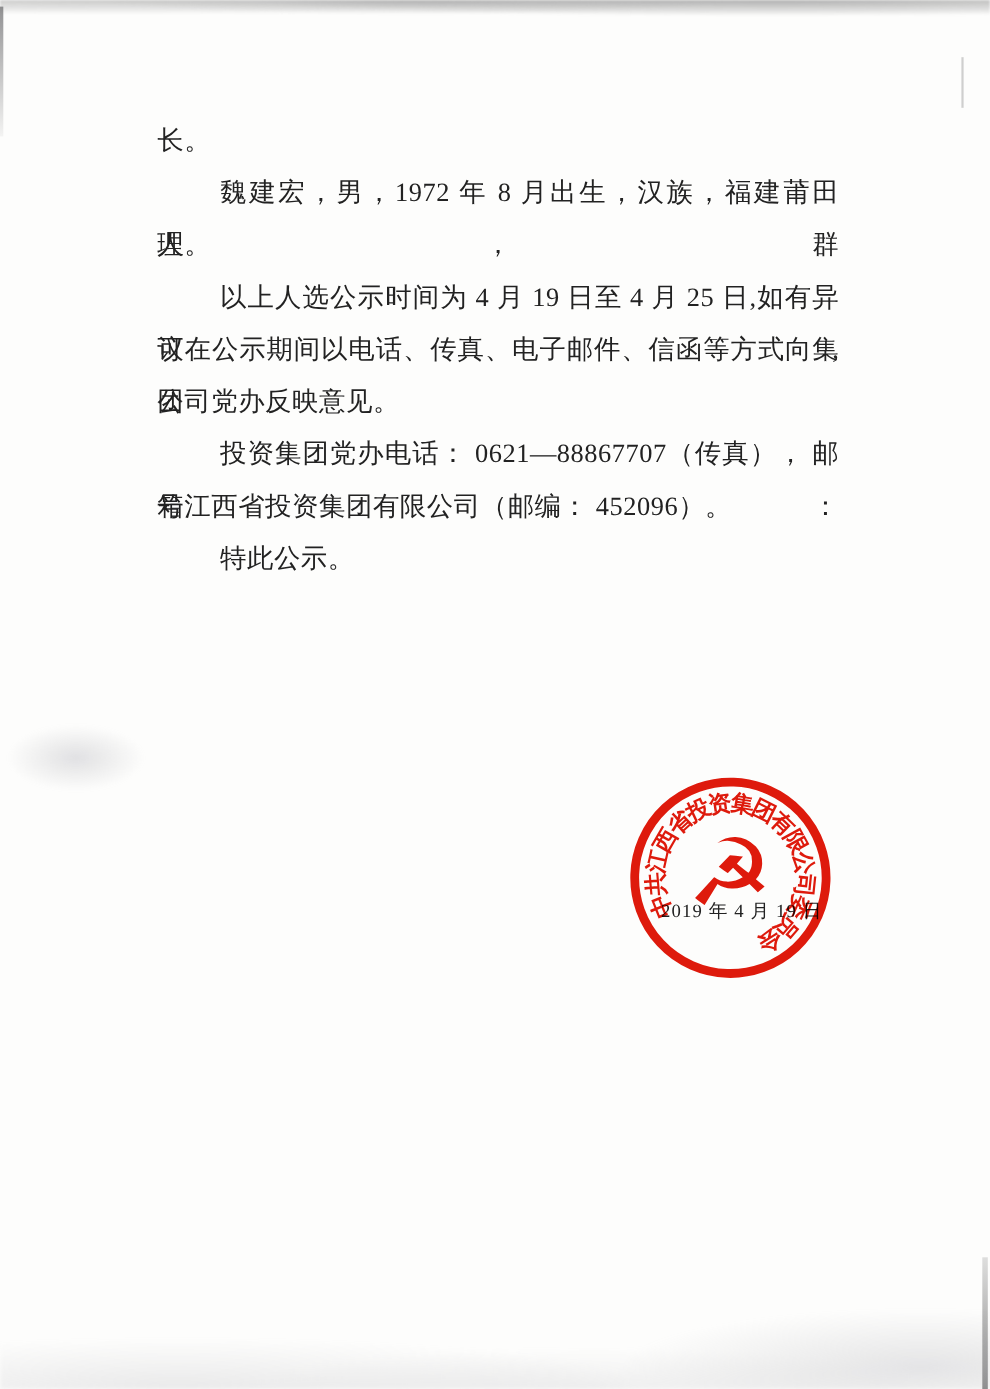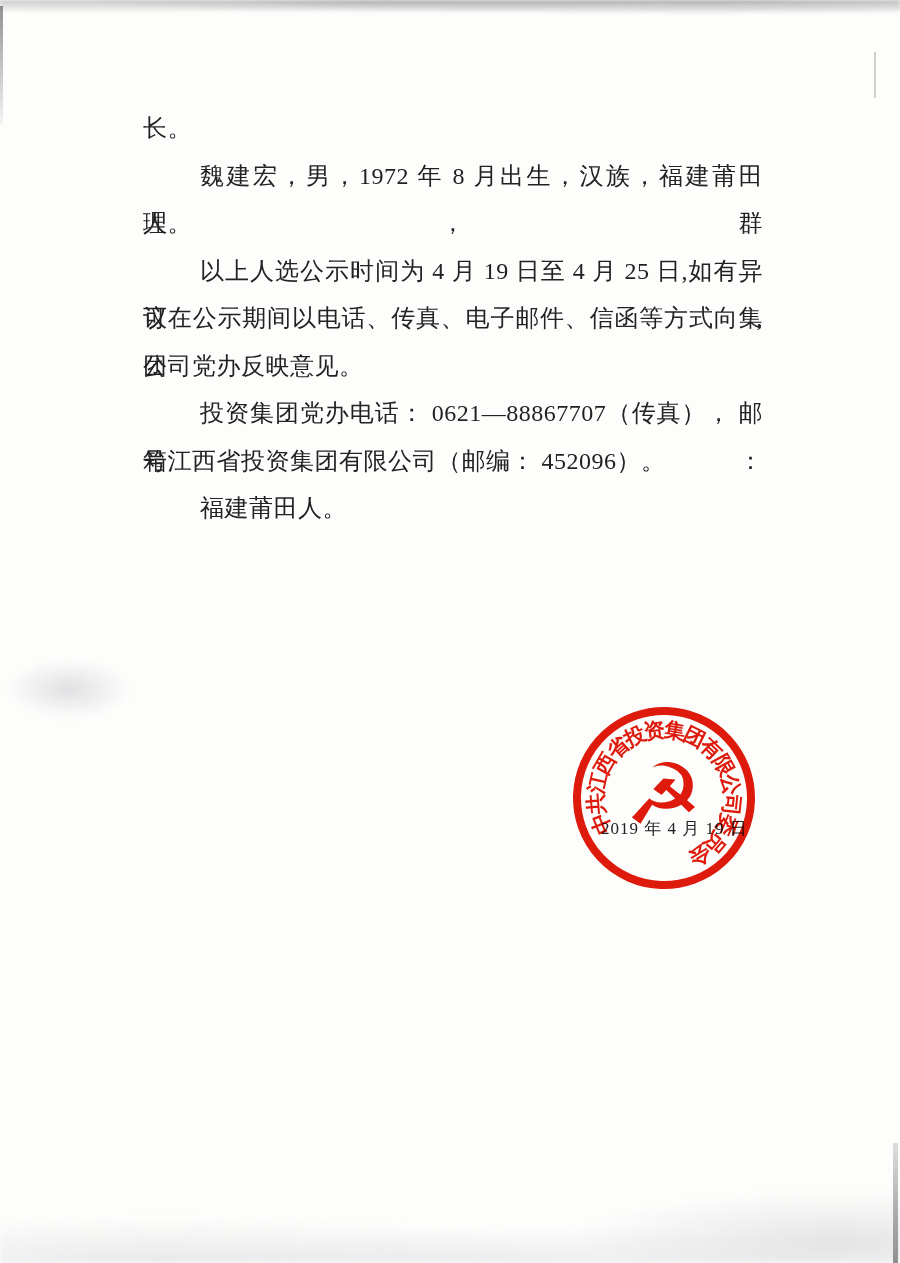--- a/index.html
+++ b/index.html
@@ -128,21 +128,21 @@
 
   <div class="textblock">
     <div class="line">长。</div>
     <div class="line ind jus">魏建宏，男，1972 年 8 月出生，汉族，福建莆田人，群</div>
     <div class="line">理。</div>
     <div class="line ind jus">以上人选公示时间为 4 月 19 日至 4 月 25 日,如有异议,</div>
     <div class="line jus">可在公示期间以电话、传真、电子邮件、信函等方式向集团</div>
     <div class="line">公司党办反映意见。</div>
     <div class="line ind jus">投资集团党办电话： 0621—88867707（传真）， 邮箱：</div>
     <div class="line">号江西省投资集团有限公司（邮编： 452096）。</div>
-    <div class="line ind">福建莆田人。</div>
+    <div class="line ind">特此公示。</div>
   </div>
 
   <div class="dateline">2019 年 4 月 19 日</div>
 
   <div class="stamp">
     <div class="stamp-ring"></div>
     <div class="stamp-arc">
         <span style="transform: translate(-50%, -50%) rotate(-114deg) translateY(-68px);">中</span>
         <span style="transform: translate(-50%, -50%) rotate(-96.6667deg) translateY(-68px);">共</span>
         <span style="transform: translate(-50%, -50%) rotate(-79.3333deg) translateY(-68px);">江</span>

